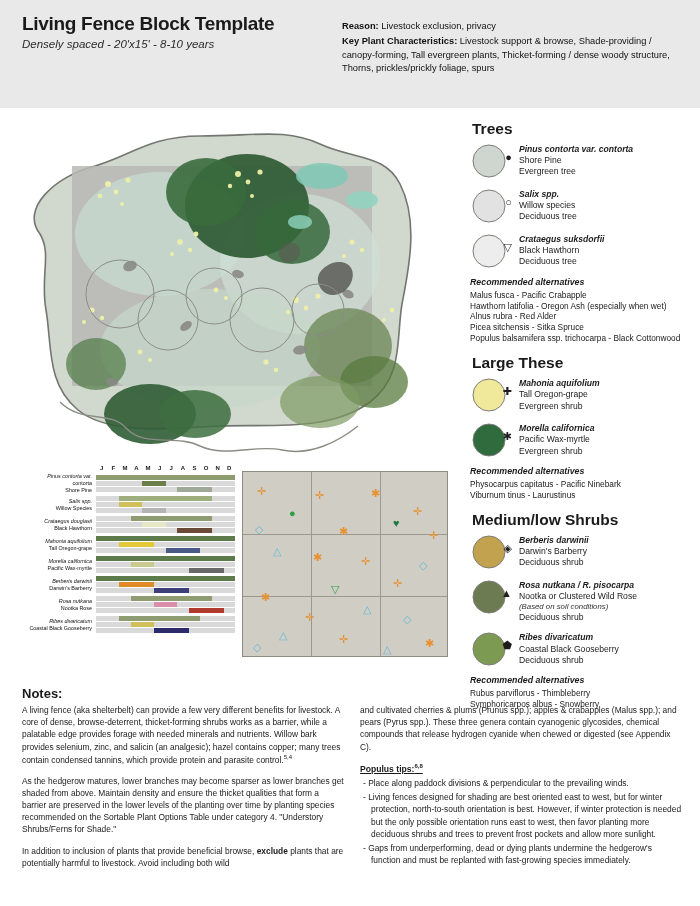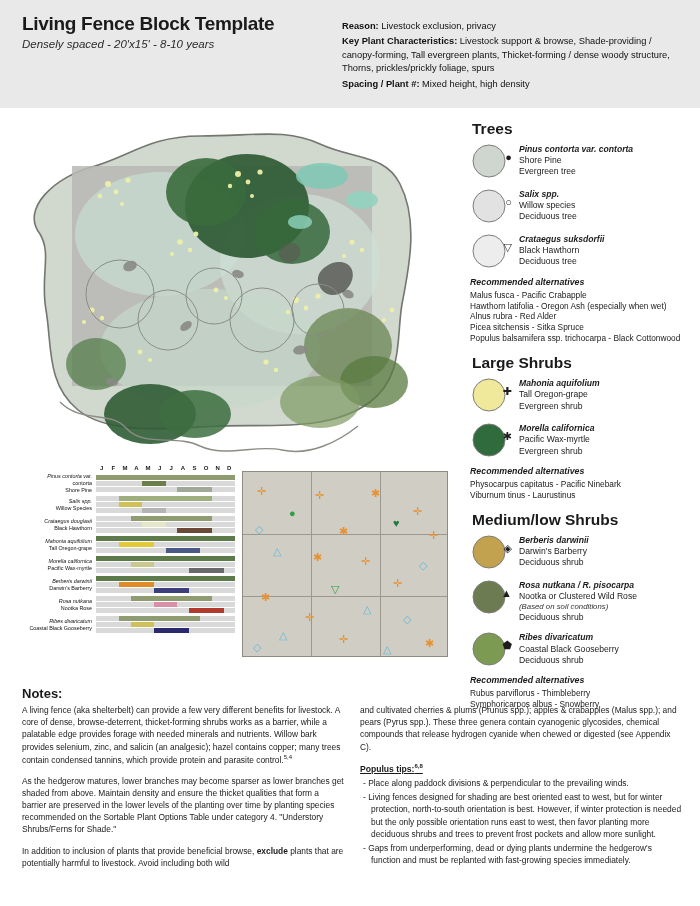--- a/index.html
+++ b/index.html
@@ -175,24 +175,20 @@
     <div class="subtitle">Densely spaced - 20'x15' - 8-10 years</div>
   </div>
   <div class="header-right">
     <div class="row">
       <span class="hr-label">Reason:</span>
       <span>Livestock exclusion, privacy</span>
     </div>
     <div class="row">
       <span class="hr-label">Key Plant Characteristics:</span>
       <span>Livestock support &amp; browse, Shade-providing / canopy-forming, Tall evergreen plants, Thicket-forming / dense woody structure, Thorns, prickles/prickly foliage, spurs</span>
-    </div>
-    <div class="row">
-      <span class="hr-label">Spacing / Plant #:</span>
-      <span>Mixed height, high density</span>
     </div>
   </div>
 </div>
 
 <div class="body-wrap">
 
   <div class="left-col">
 
     <div class="map">
       <svg width="462" height="345" viewBox="0 0 462 345">
@@ -753,21 +749,21 @@
       <div class="alt-title">Recommended alternatives</div>
       <div id="alt-trees">
           <div><span class="sci">Malus fusca</span> - Pacific Crabapple</div>
           <div><span class="sci">Hawthorn latifolia</span> - Oregon Ash (especially when wet)</div>
           <div><span class="sci">Alnus rubra</span> - Red Alder</div>
           <div><span class="sci">Picea sitchensis</span> - Sitka Spruce</div>
           <div><span class="sci">Populus balsamifera ssp. trichocarpa</span> - Black Cottonwood</div>
         </div>
     </div>
 
-    <div class="legend-h sub">Large Shrubs</div>
+    <div class="legend-h sub">Large These</div>
     <div id="legend-large">
         <div class="legend-item">
           <div class="legend-swatch"><svg width="42" height="38" viewBox="0 0 42 38">
               <circle cx="19" cy="19" r="16" fill="#f0e89a" stroke="#7d7d78" stroke-width="1"></circle>
             </svg><span style="position: absolute; right: 0px; top: 9px; font-size: 11px; color: rgb(29, 29, 29);">✚</span></div>
           <div class="legend-text">
             <div class="sci">Mahonia aquifolium</div>
             <div class="com">Tall Oregon-grape</div>
             <div class="typ">Evergreen shrub</div>
           </div>

